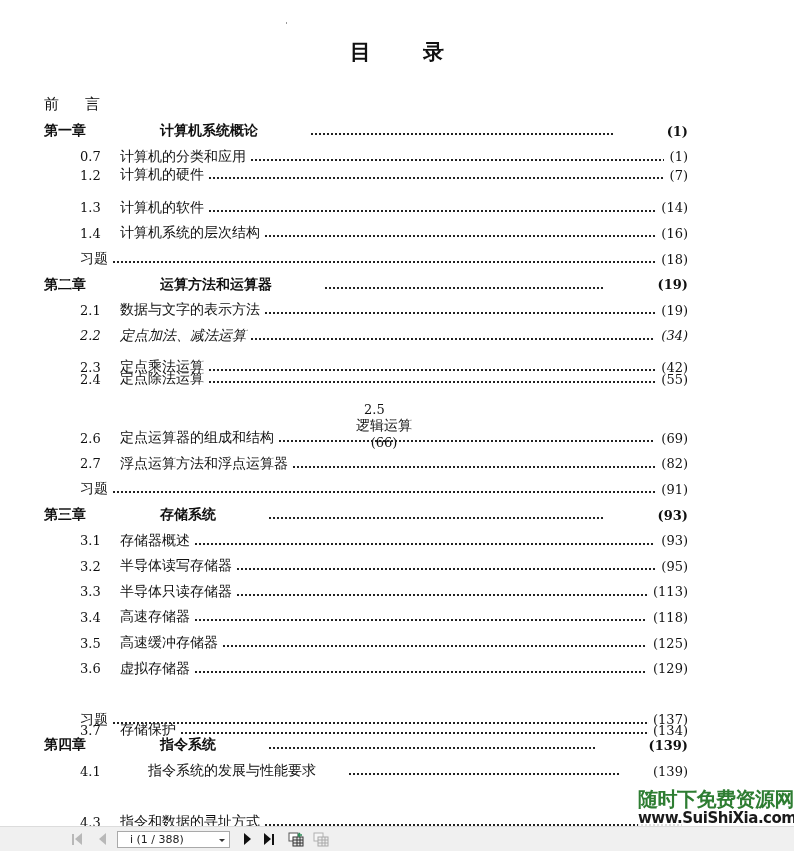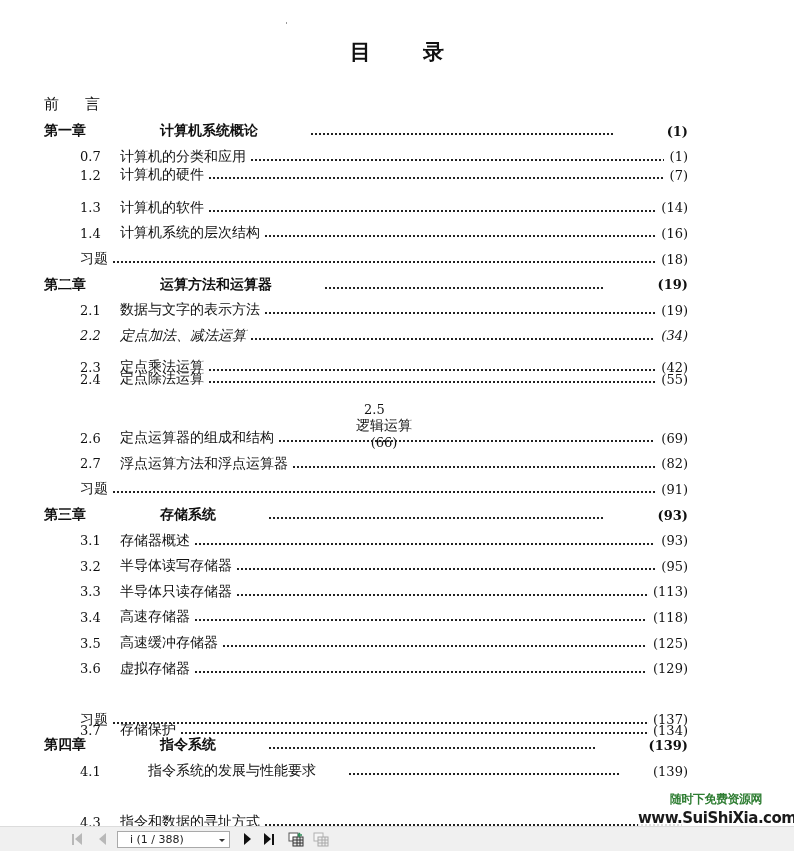--- a/index.html
+++ b/index.html
@@ -52,21 +52,21 @@
     position:absolute; left:117px; top:4px; width:113px; height:17px;
     background:#fff; border:1px solid #a9a9a9; box-sizing:border-box;
     font-family:"DejaVu Sans", sans-serif; font-size:11px; line-height:15px; padding-left:12px; color:#222;
   }
   .page-select .caret { position:absolute; right:4px; top:7px; width:0; height:0; border-left:3px solid transparent; border-right:3px solid transparent; border-top:3px solid #333; }
   .tb-icon { position:absolute; top:5px; width:16px; height:15px; }
   .watermark {
     position:absolute; left:638px; top:789px; width:156px; height:62px; text-align:center;
     background:rgba(255,255,255,0.85);
   }
-  .wm-line1 { font-family:"DejaVu Sans", sans-serif; font-weight:bold; font-size:12px; color:#2e7d32; line-height:20px; letter-spacing:-0.5px; }
+  .wm-line1 { font-family:"DejaVu Sans", sans-serif; font-weight:bold; font-size:20px; color:#2e7d32; line-height:20px; letter-spacing:-0.5px; }
   .wm-line2 { font-family:"DejaVu Sans", sans-serif; font-weight:bold; font-size:15px; color:#1a1a1a; line-height:18px; letter-spacing:-0.5px; }
   .wm-line3 { font-family:"DejaVu Serif", serif; font-weight:bold; font-size:15px; color:#c62828; line-height:20px; letter-spacing:0; }
 </style>
 </head>
 <body>
 
 <div class="page">
   <div class="speck"></div>
 
   <div class="title">

